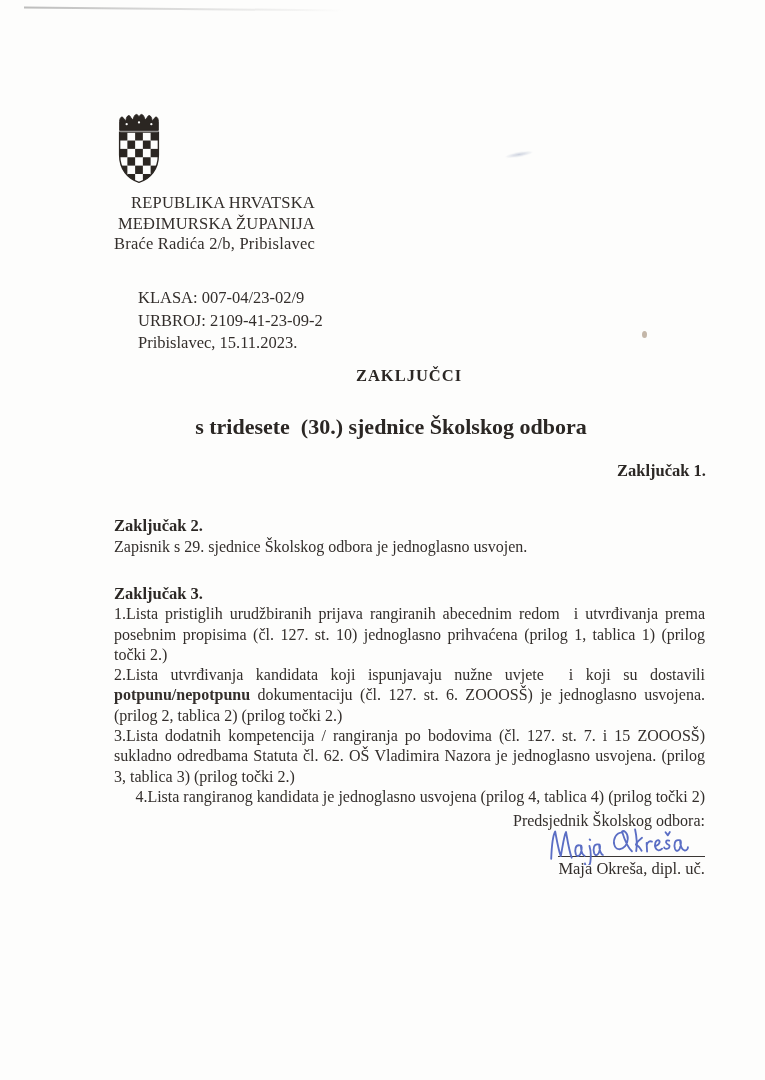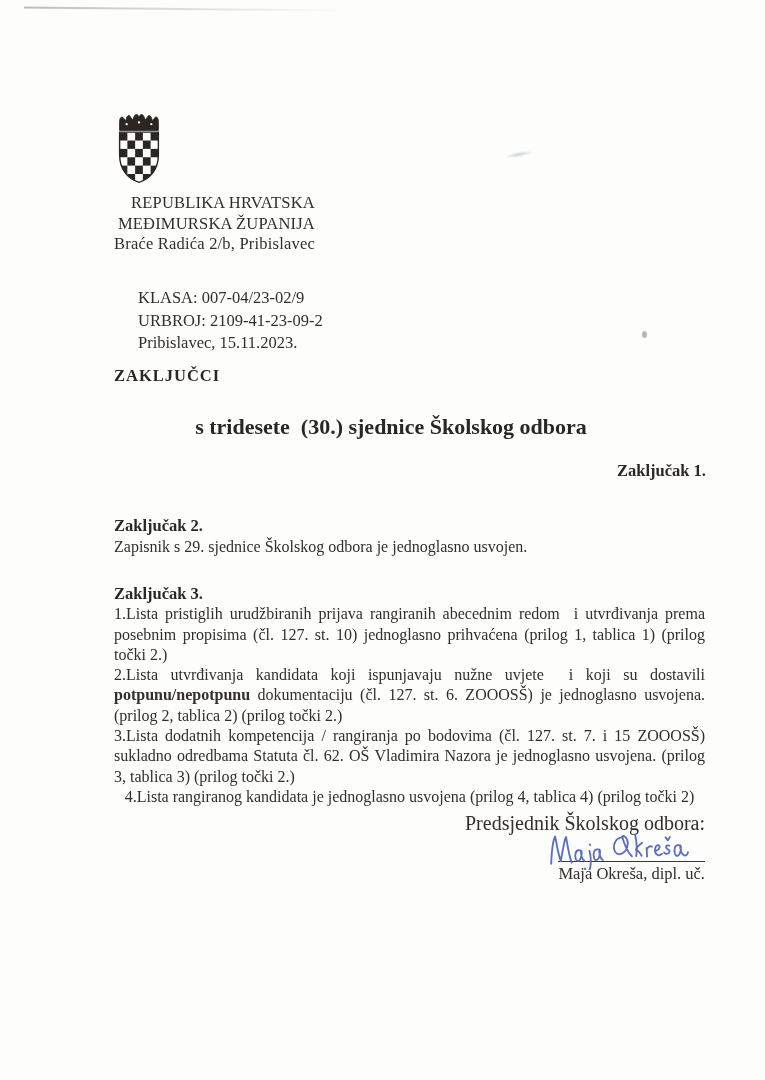--- a/index.html
+++ b/index.html
@@ -29,37 +29,37 @@
     background:rgba(150,125,100,.55);filter:blur(.4px);
   }
   
   .coa{position:absolute;left:112px;top:111px;width:54px;height:74px;}
   .org{position:absolute;left:114px;top:193px;font-size:16.5px;line-height:20.5px;letter-spacing:.2px;}
   .org .caps{font-weight:400;text-align:right;}
   .ref{position:absolute;left:114px;top:287px;font-size:16.5px;line-height:22.5px;margin-left:24px;}
   
   .doc-title{
     position:absolute;left:114px;top:366px;width:590px;
-    text-align:left;font-weight:700;font-size:16.5px;letter-spacing:1px;color:#2b2724;
+    text-align:center;font-weight:700;font-size:16.5px;letter-spacing:1px;color:#2b2724;
   }
   .doc-subtitle{
     position:absolute;left:96px;top:414px;width:590px;
     text-align:center;font-weight:700;font-size:22px;color:#2b2724;white-space:pre-wrap;
   }
   
   .c-head{font-weight:700;font-size:16.5px;color:#2b2724;margin:0;}
   .c-body{font-size:16px;margin:0;}
   .block1{position:absolute;left:114px;top:461px;width:592px;line-height:20.5px;text-align:right;}
   .block2{position:absolute;left:114px;top:516px;width:592px;line-height:20.5px;}
   .block3{position:absolute;left:114px;top:584px;width:591px;line-height:20.3px;}
   .block3 .c-body{text-align:justify;white-space:pre-wrap;}
-  .block3 .c-body.last{text-align:center;}
+  .block3 .c-body.last{text-align:right;}
   
   .sig{position:absolute;right:60px;top:812px;width:240px;}
-  .sig-role{font-size:20px;text-align:right;white-space:nowrap;}
+  .sig-role{font-size:16px;text-align:right;white-space:nowrap;}
   .sig-line-wrap{position:relative;margin-left:auto;width:147px;height:26px;border-bottom:1.6px solid #3a3633;}
   .sig-hand{position:absolute;left:-14px;bottom:-9px;width:162px;height:44px;}
   .sig-typed{font-size:16.5px;text-align:right;margin-top:2px;white-space:nowrap;}
 </style>
 </head>
 <body>
 
 <div class="page">
 
   <div class="artifact top-line"></div>

